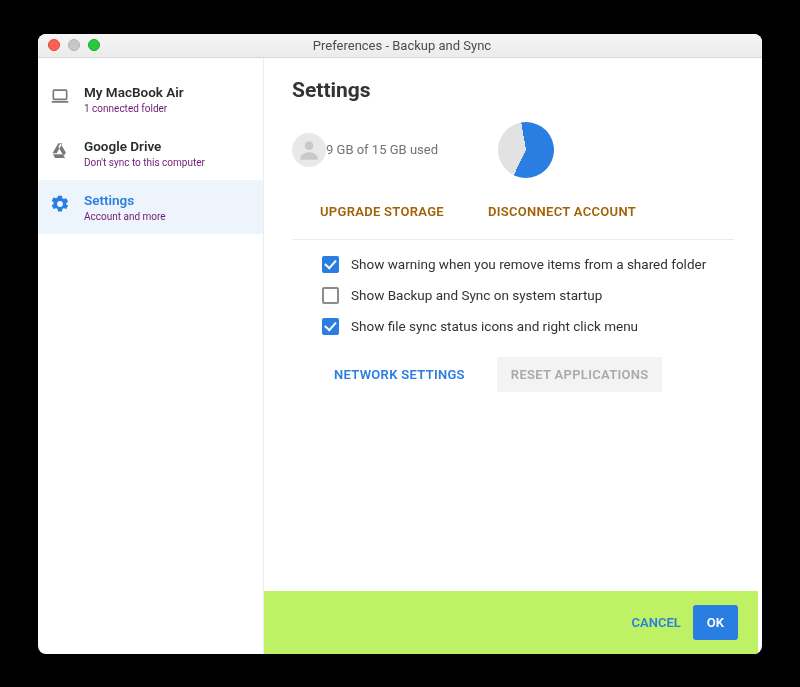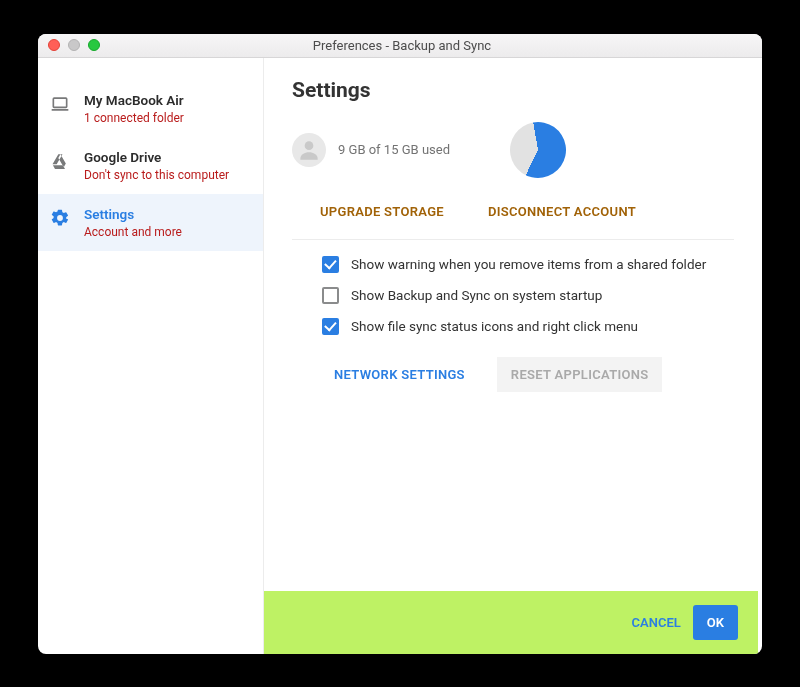--- a/index.html
+++ b/index.html
@@ -9,34 +9,34 @@
     .window { width: 724px; height: 620px; background: #fff; border-radius: 8px; overflow: hidden; box-shadow: 0 20px 60px rgba(0,0,0,.5); display: flex; flex-direction: column; }
     .titlebar { height: 24px; background: linear-gradient(#f7f6f7, #ecebec); border-bottom: 1px solid #d7d6d7; display: flex; align-items: center; position: relative; flex-shrink: 0; }
     .traffic { display: flex; gap: 8px; margin-left: 10px; }
     .tl { width: 12px; height: 12px; border-radius: 50%; }
     .tl.red    { background:#ff5f57; border:0.5px solid #e24238; }
     .tl.yellow { background:#c9c8c9; border:0.5px solid #b3b2b3; }
     .tl.green  { background:#28c840; border:0.5px solid #17a82c; }
     .titlebar .title { position:absolute; left:4px; right:0; text-align:center; font-size:13px; color:#4c4c4c; pointer-events:none; }
 
     .body { flex:1; display:flex; min-height:0; }
-    .sidebar { width:226px; border-right:1px solid #ececec; padding-top:22px; }
+    .sidebar { width:226px; border-right:1px solid #ececec; padding-top:14px; }
     .side-item { display:flex; gap:14px; padding:12px 14px 12px 12px; cursor:pointer; }
     .side-item.active { background:#eef4fc; }
     .side-item .icon-box { width:20px; height:20px; display:flex; align-items:center; justify-content:center; flex-shrink:0; color:#78797a; margin-top:2px;}
     .side-item.active .icon-box { color:#2a7ee2; }
     .side-item .labels { display:flex; flex-direction:column; gap:3px; }
     .side-item .title { font-size:13.5px; font-weight:600; color:#2c2c2c; }
     .side-item.active .title { color:#2a7ee2; }
-    .side-item .sub { font-size:12px; color:#b91c1c; }
+    .side-item .sub { font-size:10px; color:#701a75; }
 
     .main { flex:1; display:flex; flex-direction:column; padding:20px 28px 0 28px; position:relative; }
     .page-title { font-size:21px; font-weight:700; color:#333; margin-bottom:20px; }
     .storage-row { display:flex; align-items:center; gap:60px; }
-    .storage-left { display:flex; align-items:center; gap:12px; }
+    .storage-left { display:flex; align-items:center; }
     .avatar { width:34px; height:34px; border-radius:50%; background:#e8e8e8; display:flex; align-items:center; justify-content:center; }
     .avatar svg circle.head{fill:#c9c9c9;} .avatar svg path.body{fill:#c9c9c9;}
     .quota { font-size:13px; color:#737373; }
     .pie { width:56px; height:56px; border-radius:50%; background: conic-gradient(#2a7ee2 0deg 216deg, #e2e2e2 216deg 360deg); transform: rotate(-10deg); }
 
     .linkrow { margin-top:26px; display:flex; gap:44px; padding-left:28px;}
     .linkbtn { font-size:13px; font-weight:600; letter-spacing:.3px; color:#a16207; background:none; border:none; cursor:pointer; }
     .divider { border:none; border-top:1px solid #ececec; margin-top:20px; }
 
     .checks { margin-top:16px; display:flex; flex-direction:column; gap:14px; }

